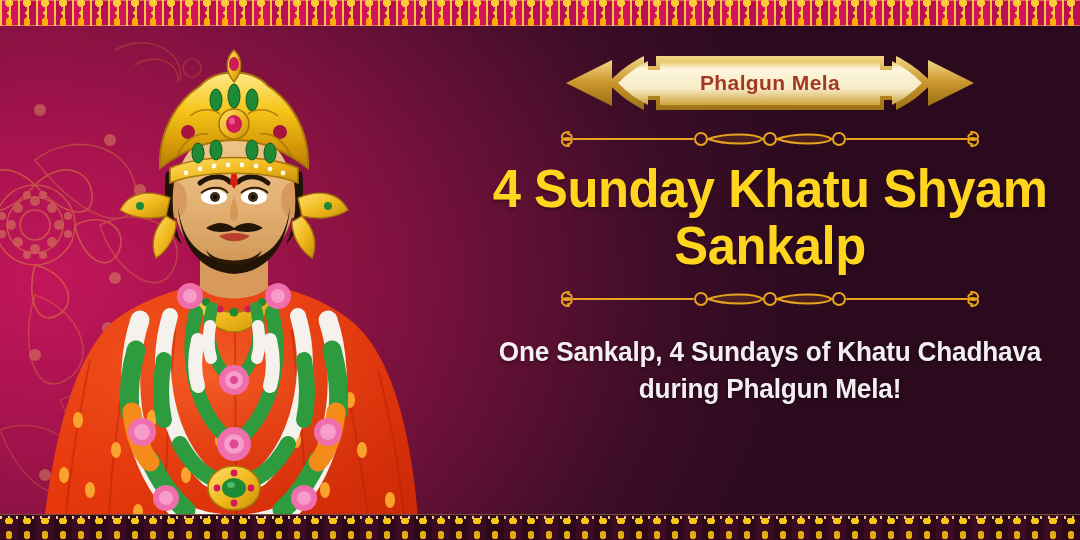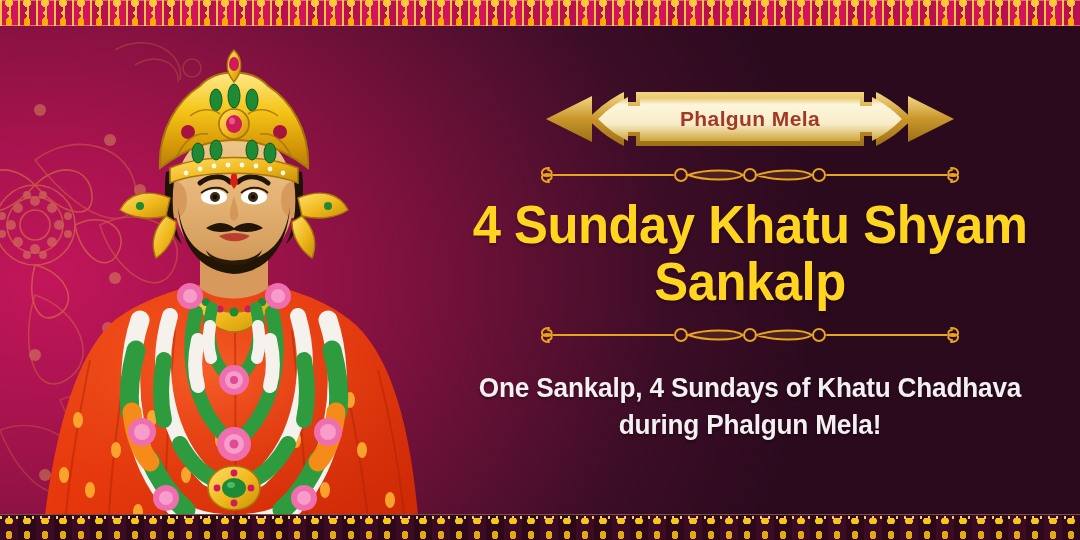--- a/index.html
+++ b/index.html
@@ -56,23 +56,23 @@
   }
   
   .mandala{
     position:absolute;left:-60px;top:10px;width:330px;height:520px;z-index:2;
     opacity:.5;pointer-events:none;
   }
   
   .deity{position:absolute;left:20px;bottom:0;width:430px;height:520px;z-index:4;}
   
   .content{
-    position:absolute;left:440px;top:0;width:620px;height:540px;z-index:5;
+    position:absolute;left:460px;top:0;width:620px;height:540px;z-index:5;
     display:flex;flex-direction:column;align-items:center;
-    padding-top:84px;box-sizing:border-box;
+    padding-top:48px;box-sizing:border-box;
   }
   .plaque-wrap{position:relative;width:420px;height:70px;}
   .plaque-label{
     position:absolute;inset:0;
     display:flex;align-items:center;justify-content:center;
     font-size:21px;font-weight:bold;color:#a43826;letter-spacing:.4px;
     z-index:2;
   }
   .divider{width:430px;height:30px;margin:6px 0 0 0;}
   .headline{

